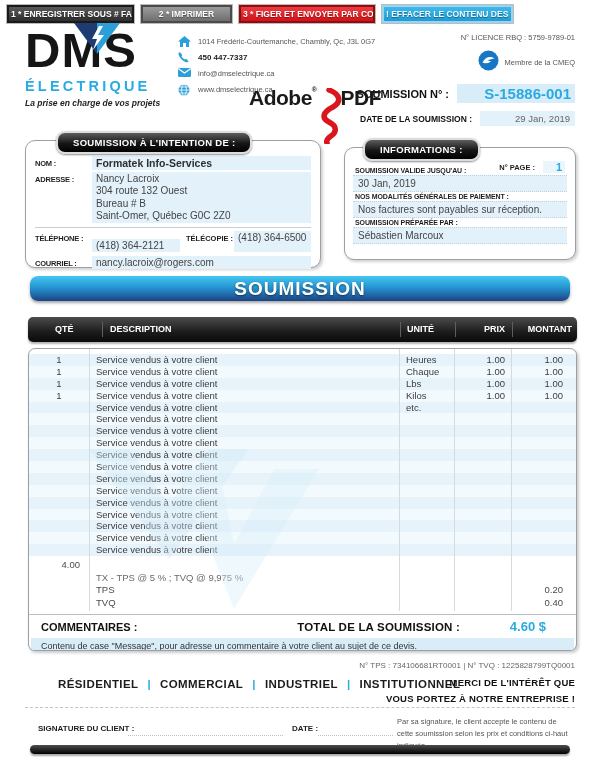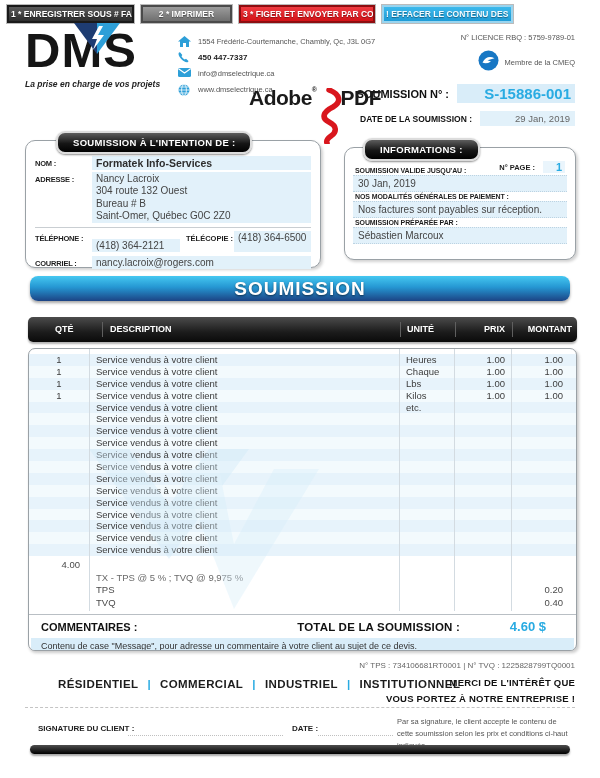--- a/index.html
+++ b/index.html
@@ -154,31 +154,32 @@
 
   <div class="logo">
     <div class="logo-tri">
       <svg width="46" height="33" viewBox="0 0 46 33">
         <polygon points="0,0 23,0 23,31" fill="#1e3c72"></polygon>
         <polygon points="23,0 46,0 23,31" fill="#2d9fd8"></polygon>
         <polygon points="25,3 18,16 23,16 19,27 30,12 24,12 29,3" fill="#fff"></polygon>
       </svg>
     </div>
     <div class="logo-dms">DMS</div>
+    <div class="logo-elec">ÉLECTRIQUE</div>
     <div class="logo-tag">La prise en charge de vos projets</div>
   </div>
 
   <div class="contact">
       <div class="contact-row">
         <span class="c-icon">
           <svg width="13" height="11" viewBox="0 0 13 11">
             <path d="M6.5 0 L13 5.5 L11 5.5 L11 11 L8 11 L8 7 L5 7 L5 11 L2 11 L2 5.5 L0 5.5 Z" fill="#2d9fd8"></path>
           </svg>
         </span>
-        <span class="c-text">1554 Frédéric-Courtemanche, Chambly, Qc, J3L 0G7</span>
+        <span class="c-text">1014 Frédéric-Courtemanche, Chambly, Qc, J3L 0G7</span>
       </div>
       <div class="contact-row">
         <span class="c-icon">
           <svg width="11" height="11" viewBox="0 0 11 11">
             <path d="M1 0.5 C0 1.5 0.5 4 3 6.8 C5.5 9.6 8.5 11 10 10 L10.5 9 L8 6.8 L6.8 7.6 C5.8 7.2 4 5.4 3.5 4.2 L4.3 3 L2 0.2 Z" fill="#2d9fd8"></path>
           </svg>
         </span>
         <span class="c-text bold">450 447-7337</span>
       </div>
       <div class="contact-row">

